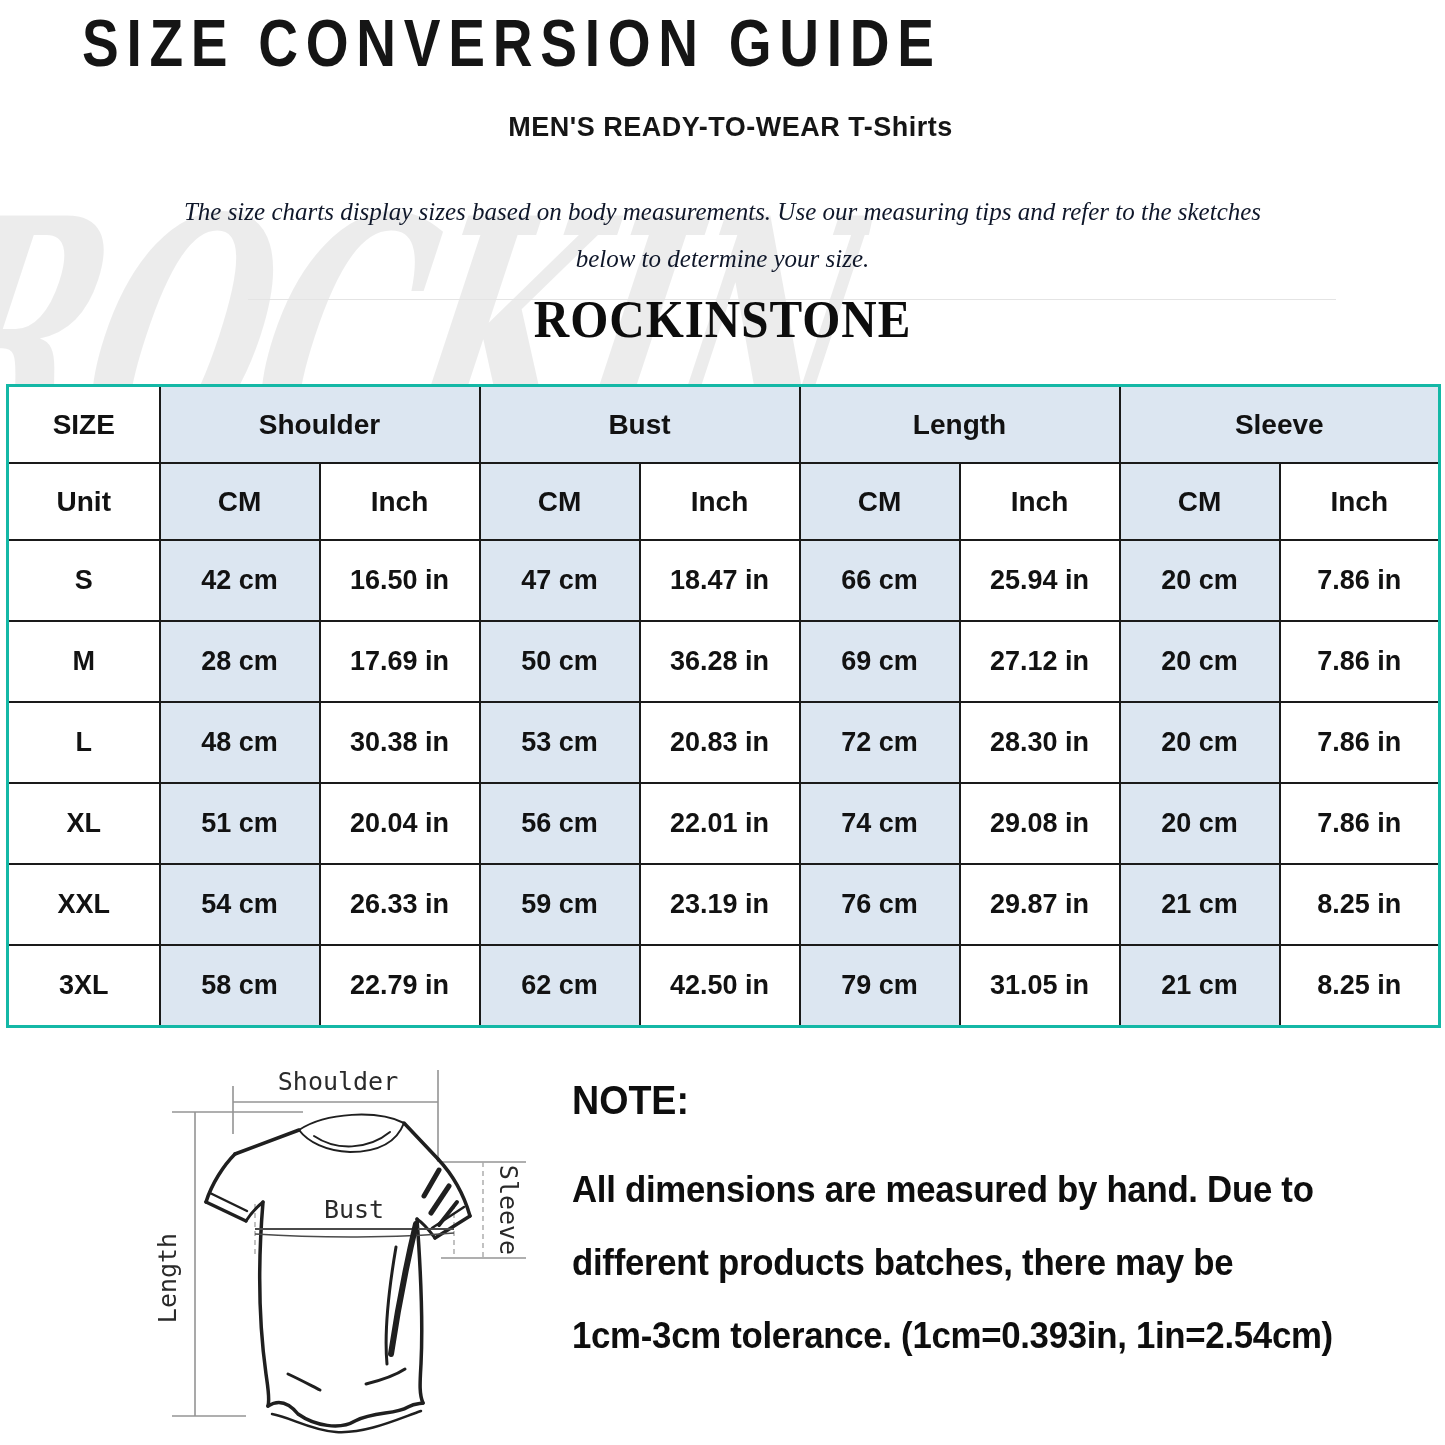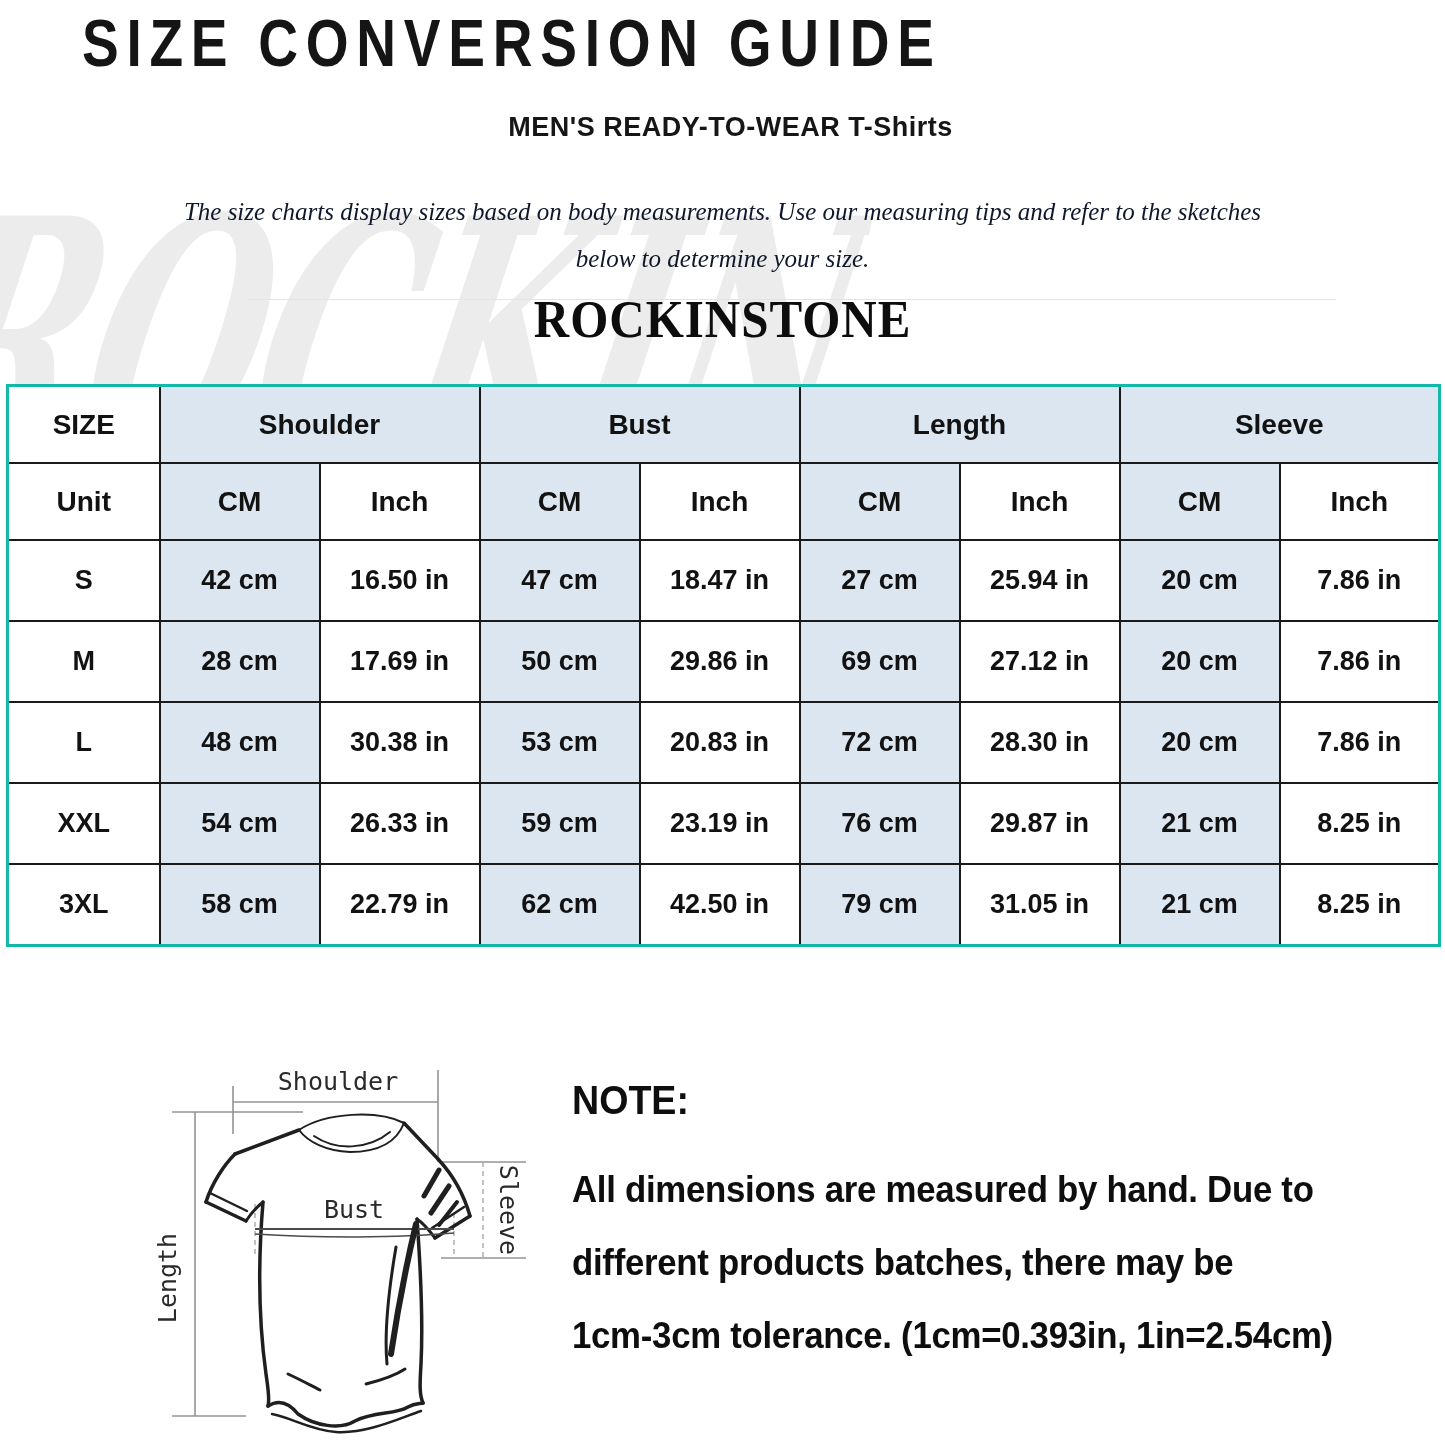--- a/index.html
+++ b/index.html
@@ -108,44 +108,55 @@
       <td class="w">Inch</td>
       <td class="b">CM</td>
       <td class="w">Inch</td>
     </tr>
     <tr class="d-row">
       <td class="w">S</td>
       <td class="b">42 cm</td>
       <td class="w">16.50 in</td>
       <td class="b">47 cm</td>
       <td class="w">18.47 in</td>
-      <td class="b">27 cm</td>
+      <td class="b">66 cm</td>
       <td class="w">25.94 in</td>
       <td class="b">20 cm</td>
       <td class="w">7.86 in</td>
     </tr>
     <tr class="d-row">
       <td class="w">M</td>
       <td class="b">28 cm</td>
       <td class="w">17.69 in</td>
       <td class="b">50 cm</td>
-      <td class="w">29.86 in</td>
+      <td class="w">36.28 in</td>
       <td class="b">69 cm</td>
       <td class="w">27.12 in</td>
       <td class="b">20 cm</td>
       <td class="w">7.86 in</td>
     </tr>
     <tr class="d-row">
       <td class="w">L</td>
       <td class="b">48 cm</td>
       <td class="w">30.38 in</td>
       <td class="b">53 cm</td>
       <td class="w">20.83 in</td>
       <td class="b">72 cm</td>
       <td class="w">28.30 in</td>
+      <td class="b">20 cm</td>
+      <td class="w">7.86 in</td>
+    </tr>
+    <tr class="d-row">
+      <td class="w">XL</td>
+      <td class="b">51 cm</td>
+      <td class="w">20.04 in</td>
+      <td class="b">56 cm</td>
+      <td class="w">22.01 in</td>
+      <td class="b">74 cm</td>
+      <td class="w">29.08 in</td>
       <td class="b">20 cm</td>
       <td class="w">7.86 in</td>
     </tr>
     <tr class="d-row">
       <td class="w">XXL</td>
       <td class="b">54 cm</td>
       <td class="w">26.33 in</td>
       <td class="b">59 cm</td>
       <td class="w">23.19 in</td>
       <td class="b">76 cm</td>

